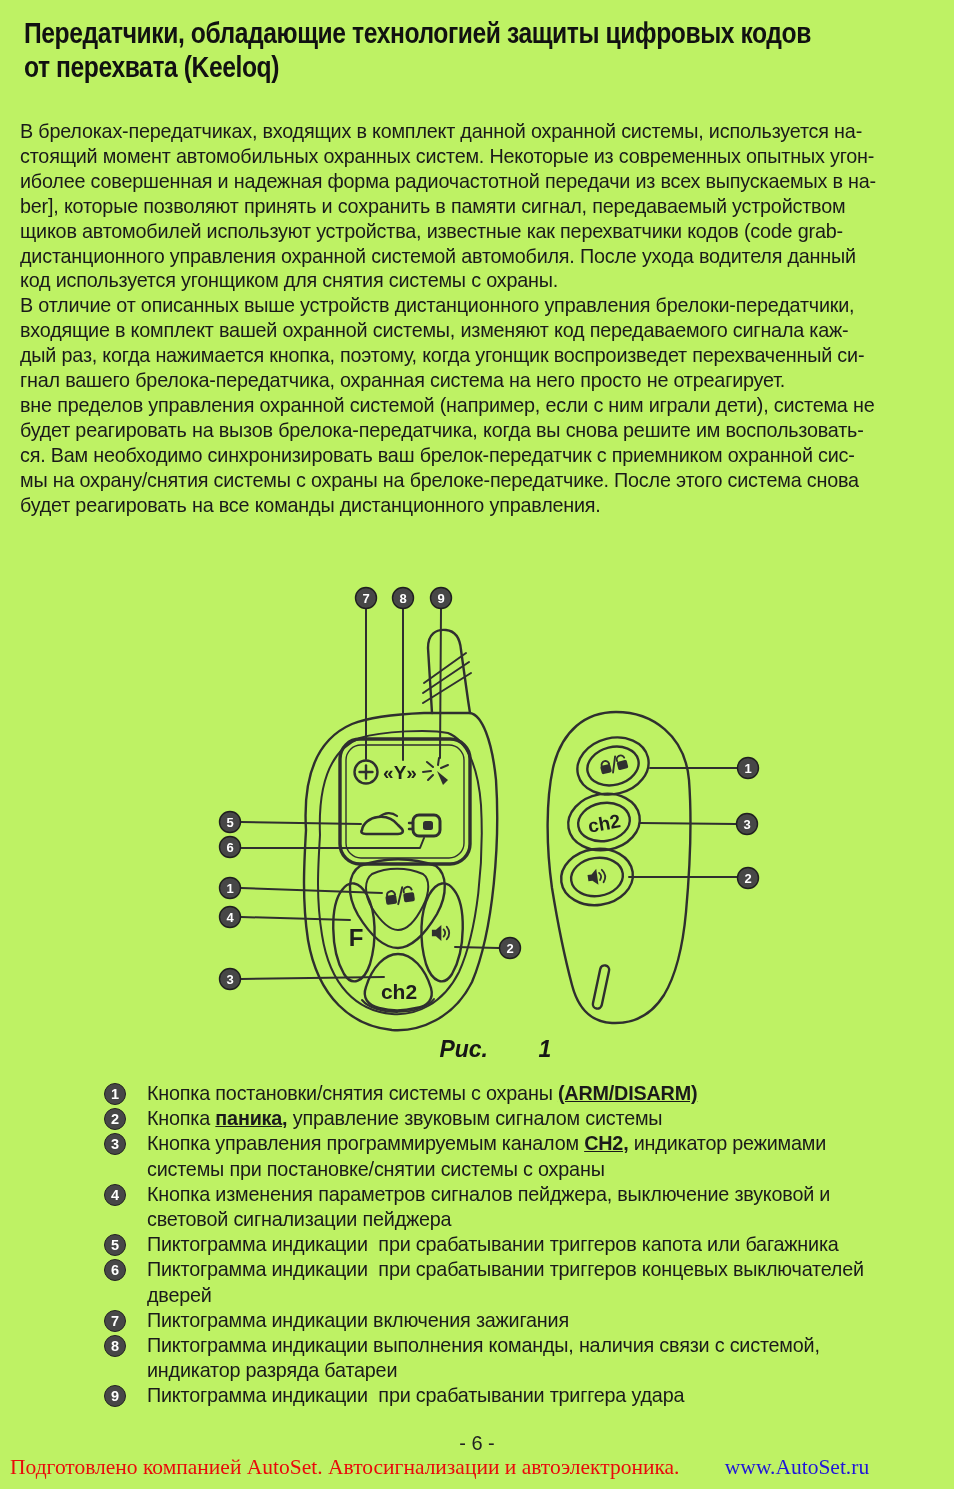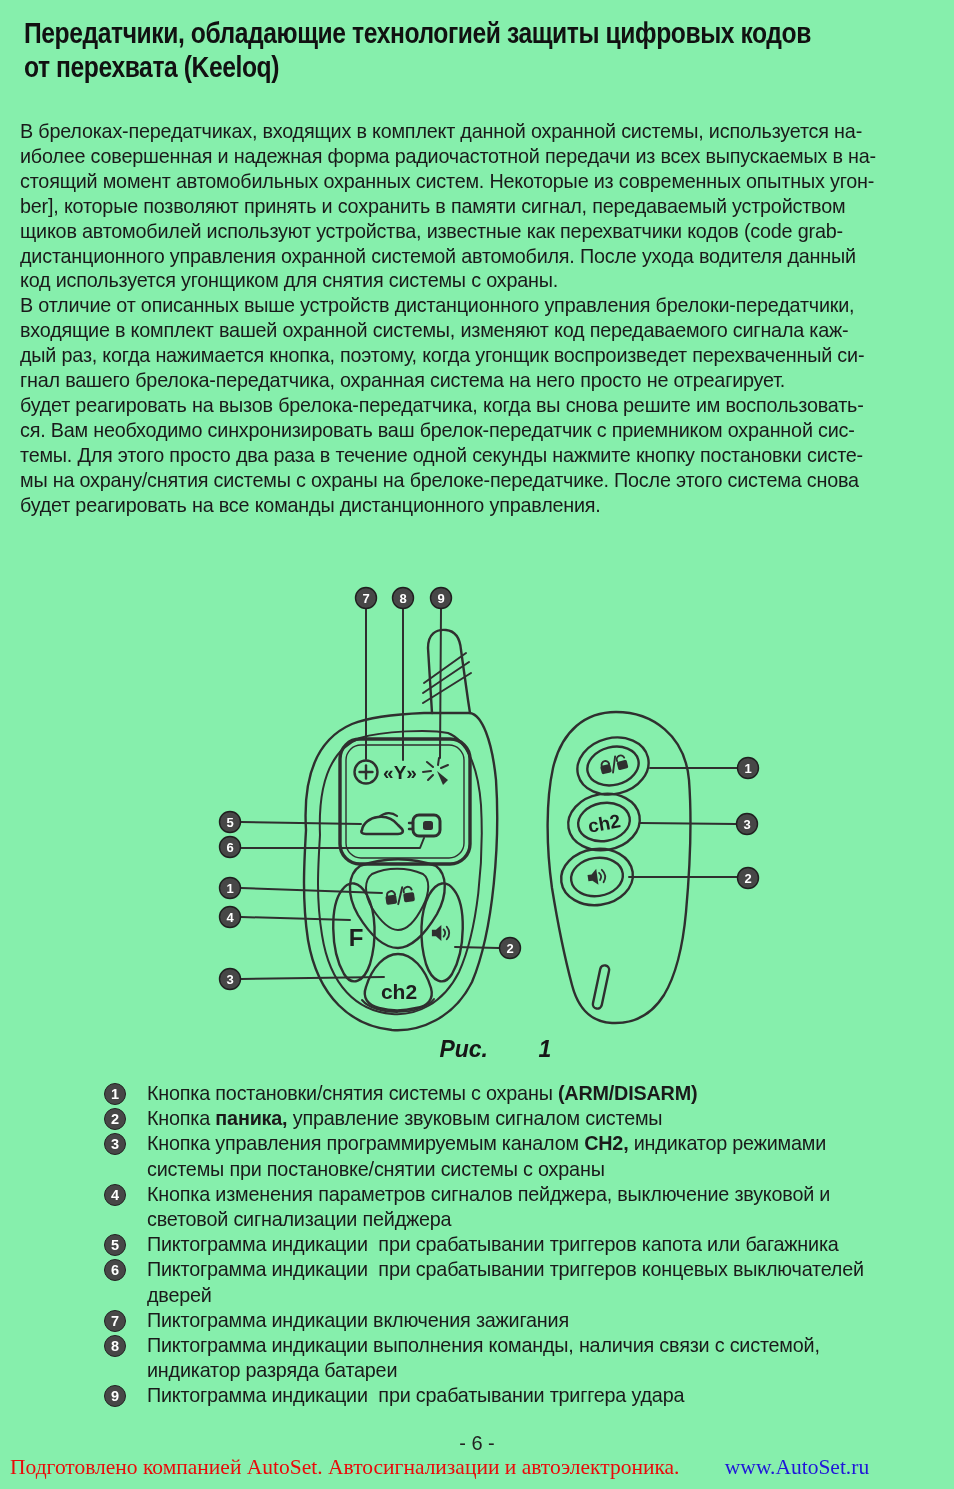--- a/index.html
+++ b/index.html
@@ -1,17 +1,17 @@
 <!DOCTYPE html>
 <html><head>
 <meta charset="utf-8">
 <style>
   html,body{margin:0;padding:0;background:#ffffff;}
   .page{
-    position:relative;width:954px;height:1489px;background:#86efac;
+    position:relative;width:954px;height:1489px;background:#bef264;
     font-family:"Liberation Sans",sans-serif;color:#1d1d1d;overflow:hidden;
   }
   .title{
     position:absolute;left:24px;top:16px;margin:0;
     font-size:29px;line-height:34px;font-weight:bold;letter-spacing:-0.5px;
     transform:scaleX(0.85);transform-origin:0 0;white-space:pre;color:#111;
   }
   .bodytext{
     position:absolute;left:20px;top:111px;width:930px;
     font-size:19.8px;letter-spacing:-0.2px;color:#1a1a1a;margin-top:8px;
@@ -24,54 +24,54 @@
   .caption{font-size:23px;font-weight:bold;font-style:italic;fill:#161616;}
   .legend{position:absolute;left:0;top:1081px;width:954px;font-size:19.8px;letter-spacing:-0.2px;}
   .legend-item{display:flex;align-items:flex-start;}
   .badge{
     flex:0 0 auto;margin-left:104px;margin-top:2px;width:22px;height:22px;border-radius:50%;
     background:#474747;border:1px solid #222;box-sizing:border-box;
     color:#fff;font-size:14.5px;font-weight:bold;text-align:center;line-height:20px;
   }
   .legend-text{margin-left:21px;color:#1a1a1a;}
   .lline{line-height:25.2px;white-space:pre;}
-  .lline b{font-weight:bold;}
+  .lline b{font-weight:bold;text-decoration:underline;}
   .pagenum{position:absolute;left:0;top:1432px;width:954px;text-align:center;font-size:20px;color:#222;}
   .footer{
     position:absolute;left:10px;top:1455px;width:944px;
     font-family:"Liberation Serif",serif;font-size:21.5px;white-space:pre;
   }
 </style>
 </head>
 <body>
 
 <div class="page">
 
   <h1 class="title"><span>Передатчики, обладающие технологией защиты цифровых кодов</span><br><span>от перехвата (Keeloq)</span></h1>
 
   <div class="bodytext">
     <div>
         <div class="tline">В брелоках-передатчиках, входящих в комплект данной охранной системы, используется на-</div>
+        <div class="tline">стоящий момент автомобильных охранных систем. Некоторые из современных опытных угон-</div>
         <div class="tline">иболее совершенная и надежная форма радиочастотной передачи из всех выпускаемых в на-</div>
-        <div class="tline">стоящий момент автомобильных охранных систем. Некоторые из современных опытных угон-</div>
         <div class="tline">ber], которые позволяют принять и сохранить в памяти сигнал, передаваемый устройством</div>
         <div class="tline">щиков автомобилей используют устройства, известные как перехватчики кодов (code grab-</div>
         <div class="tline">дистанционного управления охранной системой автомобиля. После ухода водителя данный</div>
         <div class="tline">код используется угонщиком для снятия системы с охраны.</div>
       </div>
     <div>
         <div class="tline">В отличие от описанных выше устройств дистанционного управления брелоки-передатчики,</div>
         <div class="tline">входящие в комплект вашей охранной системы, изменяют код передаваемого сигнала каж-</div>
         <div class="tline">дый раз, когда нажимается кнопка, поэтому, когда угонщик воспроизведет перехваченный си-</div>
         <div class="tline">гнал вашего брелока-передатчика, охранная система на него просто не отреагирует.</div>
       </div>
     <div>
+        <div class="tline">вне пределов управления охранной системой (например, если с ним играли дети), система не</div>
         <div class="tline">будет реагировать на вызов брелока-передатчика, когда вы снова решите им воспользовать-</div>
         <div class="tline">ся. Вам необходимо синхронизировать ваш брелок-передатчик с приемником охранной сис-</div>
-        <div class="tline">темы. Для этого просто два раза в течение одной секунды нажмите кнопку постановки систе-</div>
         <div class="tline">мы на охрану/снятия системы с охраны на брелоке-передатчике. После этого система снова</div>
         <div class="tline">будет реагировать на все команды дистанционного управления.</div>
       </div>
   </div>
 
   <div class="fig">
   <svg width="954" height="482" viewBox="0 0 954 482">
     <defs>
       <g id="lockpair" stroke="#2f2f2f">
         <path d="M-12 -2 a4.5 4.5 0 0 1 9 0" fill="none" stroke-width="2.2"></path>

